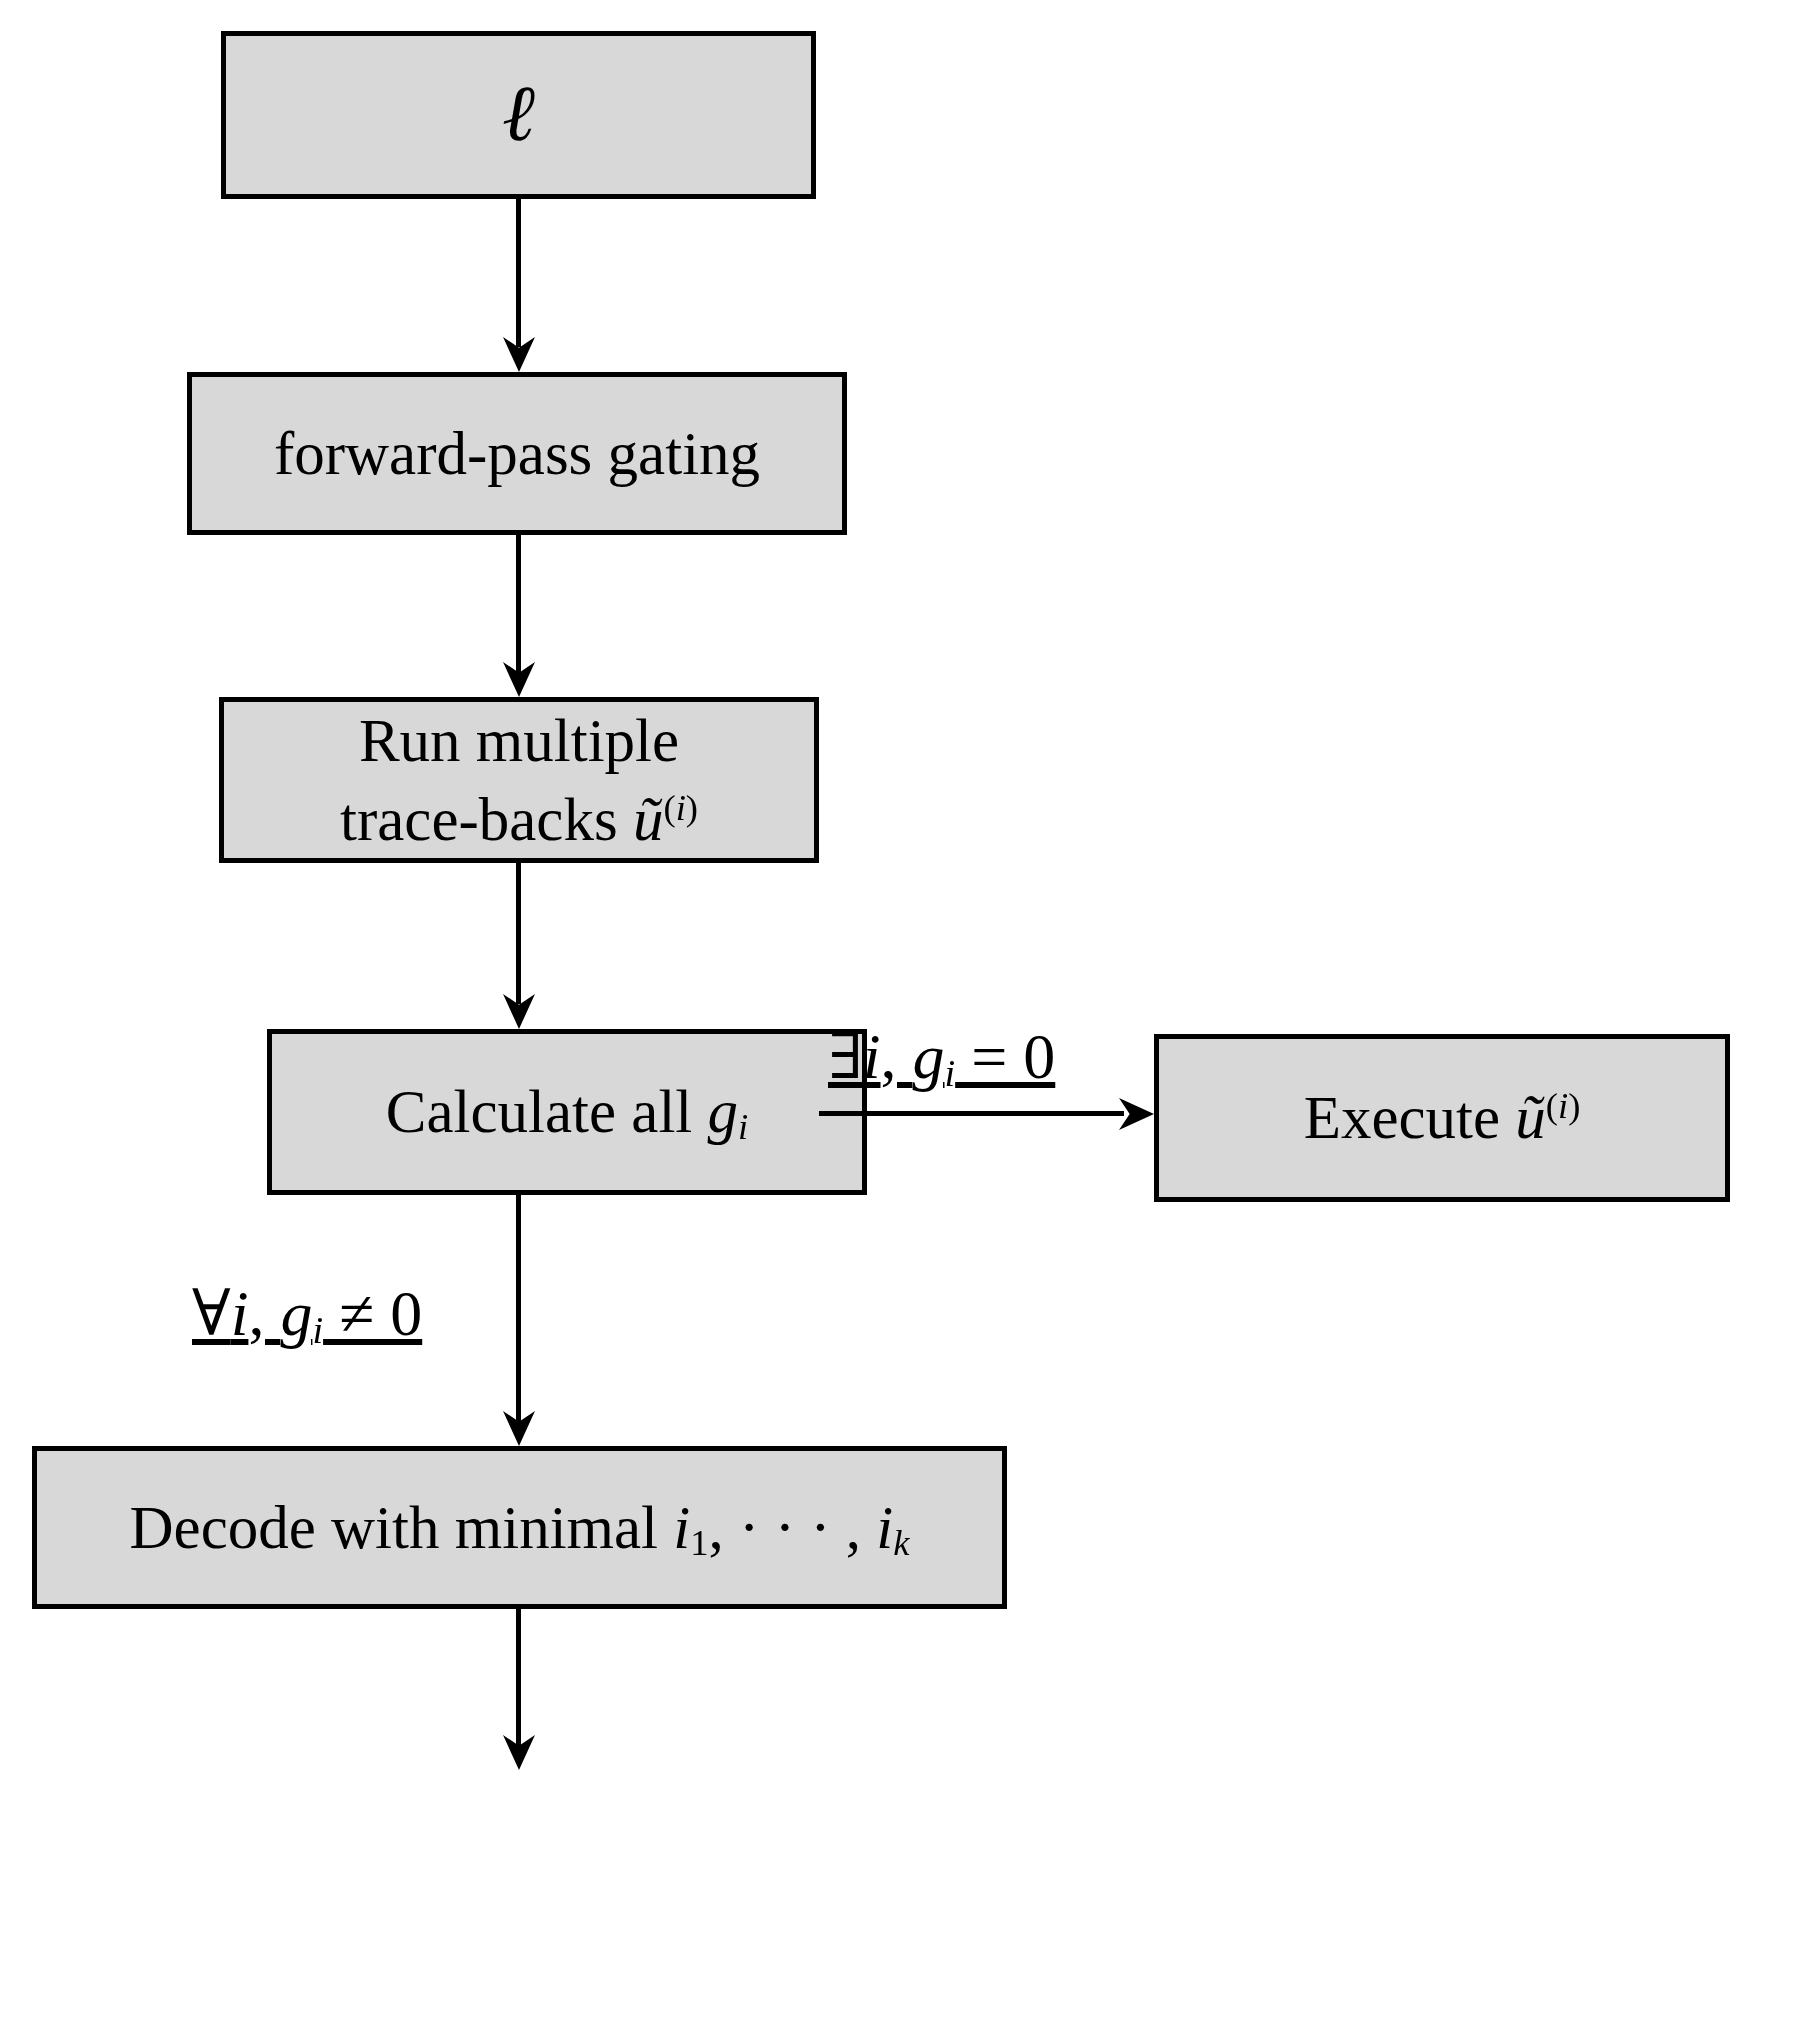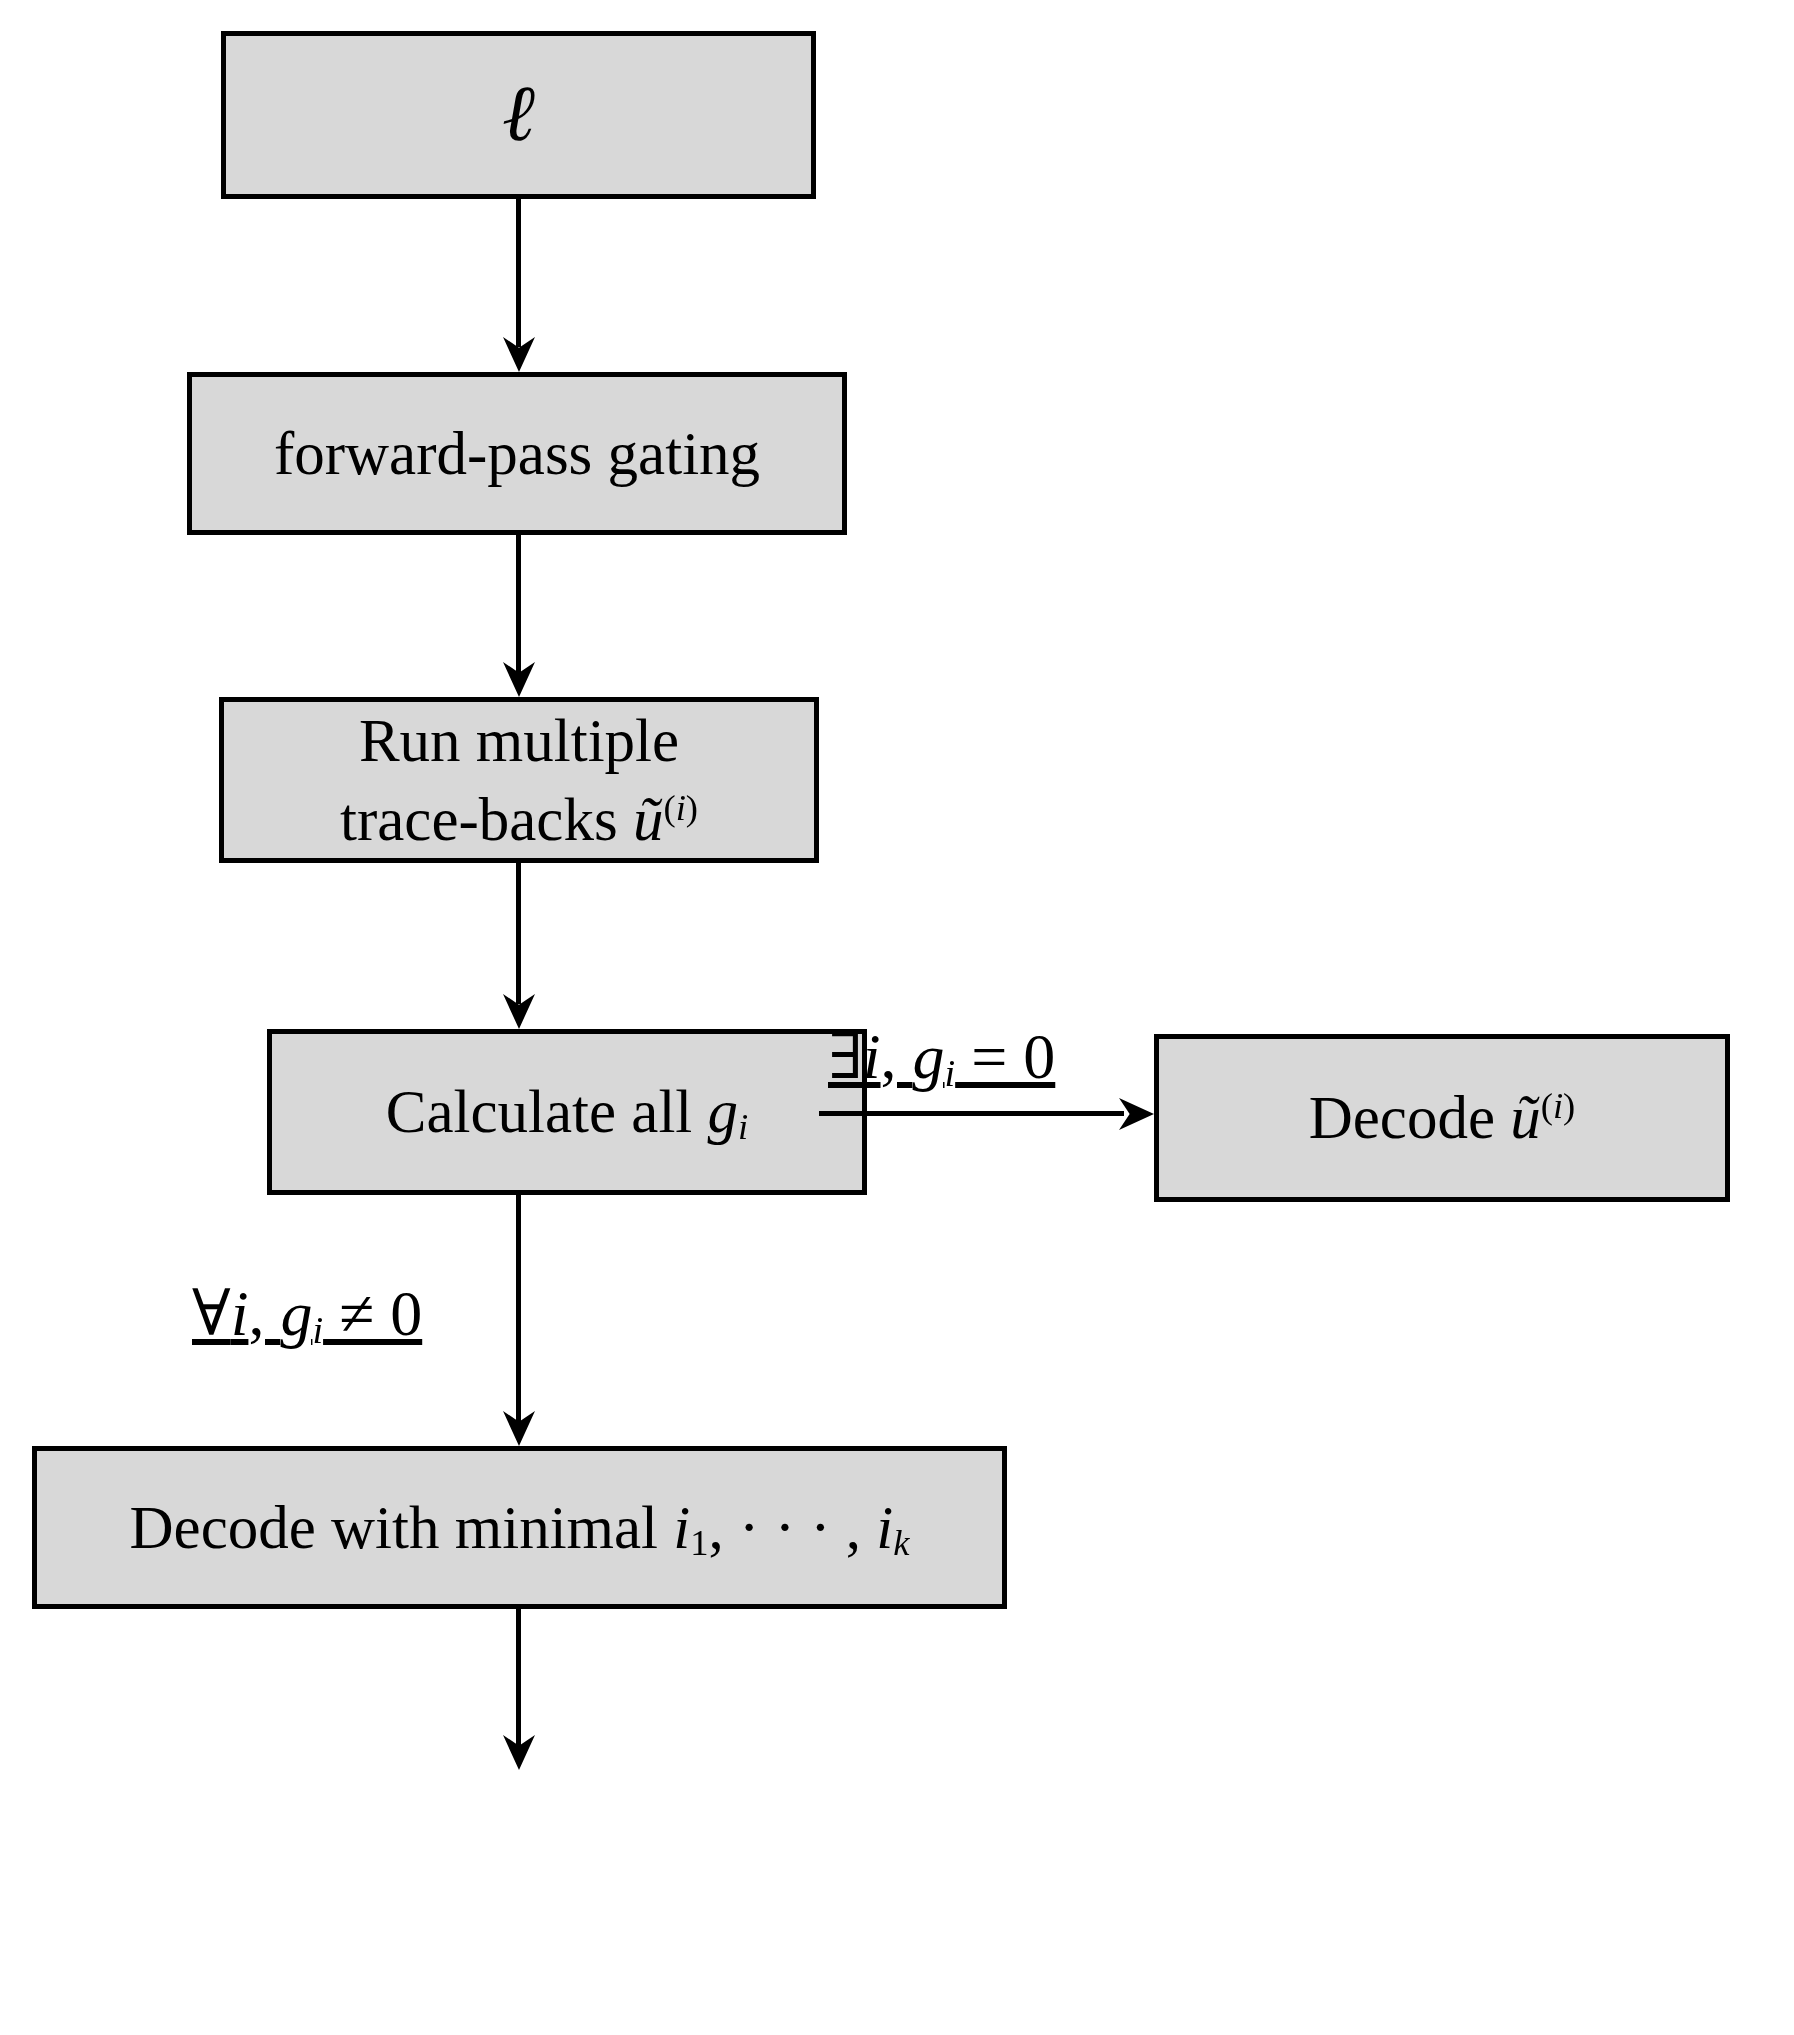--- a/index.html
+++ b/index.html
@@ -106,21 +106,21 @@
     <span class="rm">∃</span><span class="it">i</span><span class="rm">, </span><span class="it">g</span><sub class="it">i</sub><span class="rm"> = 0</span>
   </div>
 
   <div class="hline" style="left:819px; top:1111px; width:305px;"></div>
   <svg class="ahead" style="left:1119px; top:1098px;" width="35" height="32" viewBox="0 0 46 42">
     <path d="M46 21 L0 0 L14 21 L0 42 Z" fill="#000000"></path>
   </svg>
 
   <div class="node" style="left:1154px; top:1034px; width:576px; height:168px;">
     <span class="tline">
-      <span class="rm">Decode </span><span class="it">ũ</span><sup><span class="rm">(</span><span class="it">i</span><span class="rm">)</span></sup>
+      <span class="rm">Execute </span><span class="it">ũ</span><sup><span class="rm">(</span><span class="it">i</span><span class="rm">)</span></sup>
     </span>
   </div>
 
   <div class="edge-label" style="left:192px; top:1276px; width:321px;">
     <span class="rm">∀</span><span class="it">i</span><span class="rm">, </span><span class="it">g</span><sub class="it">i</sub><span class="rm"> ≠ 0</span>
   </div>
 
   <div class="vline" style="left:516px; top:1195px; height:227px;"></div>
   <svg class="ahead" style="left:503px; top:1411px;" width="32" height="35" viewBox="0 0 42 46">
     <path d="M21 46 L0 0 L21 14 L42 0 Z" fill="#000000"></path>

